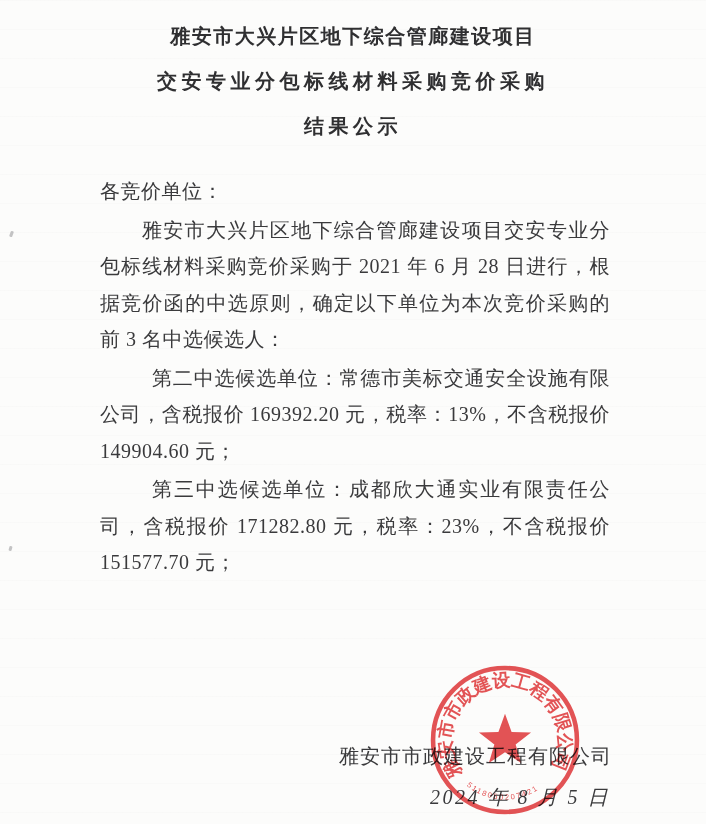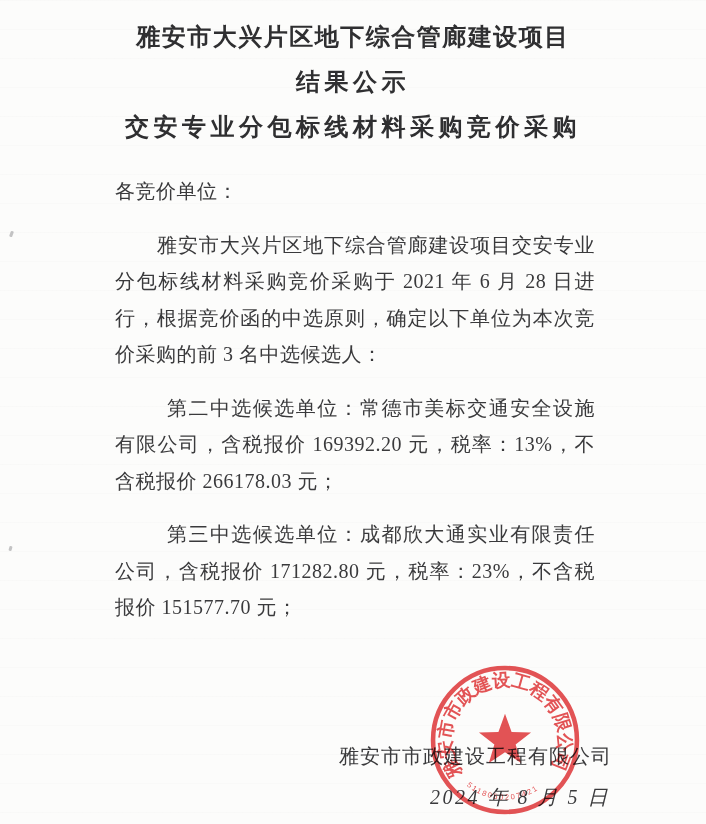--- a/index.html
+++ b/index.html
@@ -20,35 +20,35 @@
 
   
   .title-block {
     padding-top: 14px;
     text-align: center;
     font-family: "Liberation Sans", sans-serif;
     font-weight: bold;
     color: #2f2f31;
   }
   .title-line {
-    font-size: 24px;
+    font-size: 20px;
     line-height: 45px;
     letter-spacing: 1.5px;
   }
   .title-line.spread { letter-spacing: 4.5px; }
 
   
   .body-block {
     margin: 24px 94px 0 98px;
     font-size: 20px;
     line-height: 36.5px;
     text-align: justify;
     letter-spacing: 0.5px;
   }
-  .body-block p { margin: 17px; }
+  .body-block p { margin: 2px; }
   .salutation { text-indent: 0; }
   .indent-2  { text-indent: 2.1em; }
   .indent-25 { text-indent: 2.6em; }
 
   
   .signoff {
     position: absolute;
     top: 742px;
     right: 94px;
     text-align: right;
@@ -95,28 +95,28 @@
   .artifact.a1 { left: 10px; top: 231px; width: 3px; height: 6px; transform: rotate(20deg); }
   .artifact.a2 { left: 9px;  top: 546px; width: 3px; height: 5px; transform: rotate(15deg); }
 </style>
 </head>
 <body>
 
 <div class="page">
 
   <div class="title-block">
     <div class="title-line">雅安市大兴片区地下综合管廊建设项目</div>
+    <div class="title-line spread">交安专业分包标线材料采购竞价采购</div>
     <div class="title-line spread">结果公示</div>
-    <div class="title-line spread">交安专业分包标线材料采购竞价采购</div>
   </div>
 
   <div class="body-block">
     <p class="salutation">各竞价单位：</p>
     <p class="indent-2">雅安市大兴片区地下综合管廊建设项目交安专业分包标线材料采购竞价采购于 2021 年 6 月 28 日进行，根据竞价函的中选原则，确定以下单位为本次竞价采购的前 3 名中选候选人：</p>
-    <p class="indent-25">第二中选候选单位：常德市美标交通安全设施有限公司，含税报价 169392.20 元，税率：13%，不含税报价 266178.03 元；</p>
+    <p class="indent-25">第二中选候选单位：常德市美标交通安全设施有限公司，含税报价 169392.20 元，税率：13%，不含税报价 149904.60 元；</p>
     <p class="indent-25">第三中选候选单位：成都欣大通实业有限责任公司，含税报价 171282.80 元，税率：23%，不含税报价 151577.70 元；</p>
   </div>
 
   <div class="signoff">
     <div class="company">雅安市市政建设工程有限公司</div>
     <div class="date">2024 年 8 月 5 日</div>
   </div>
 
   <div class="seal">
     <svg viewBox="0 0 150 150" xmlns="http://www.w3.org/2000/svg">

